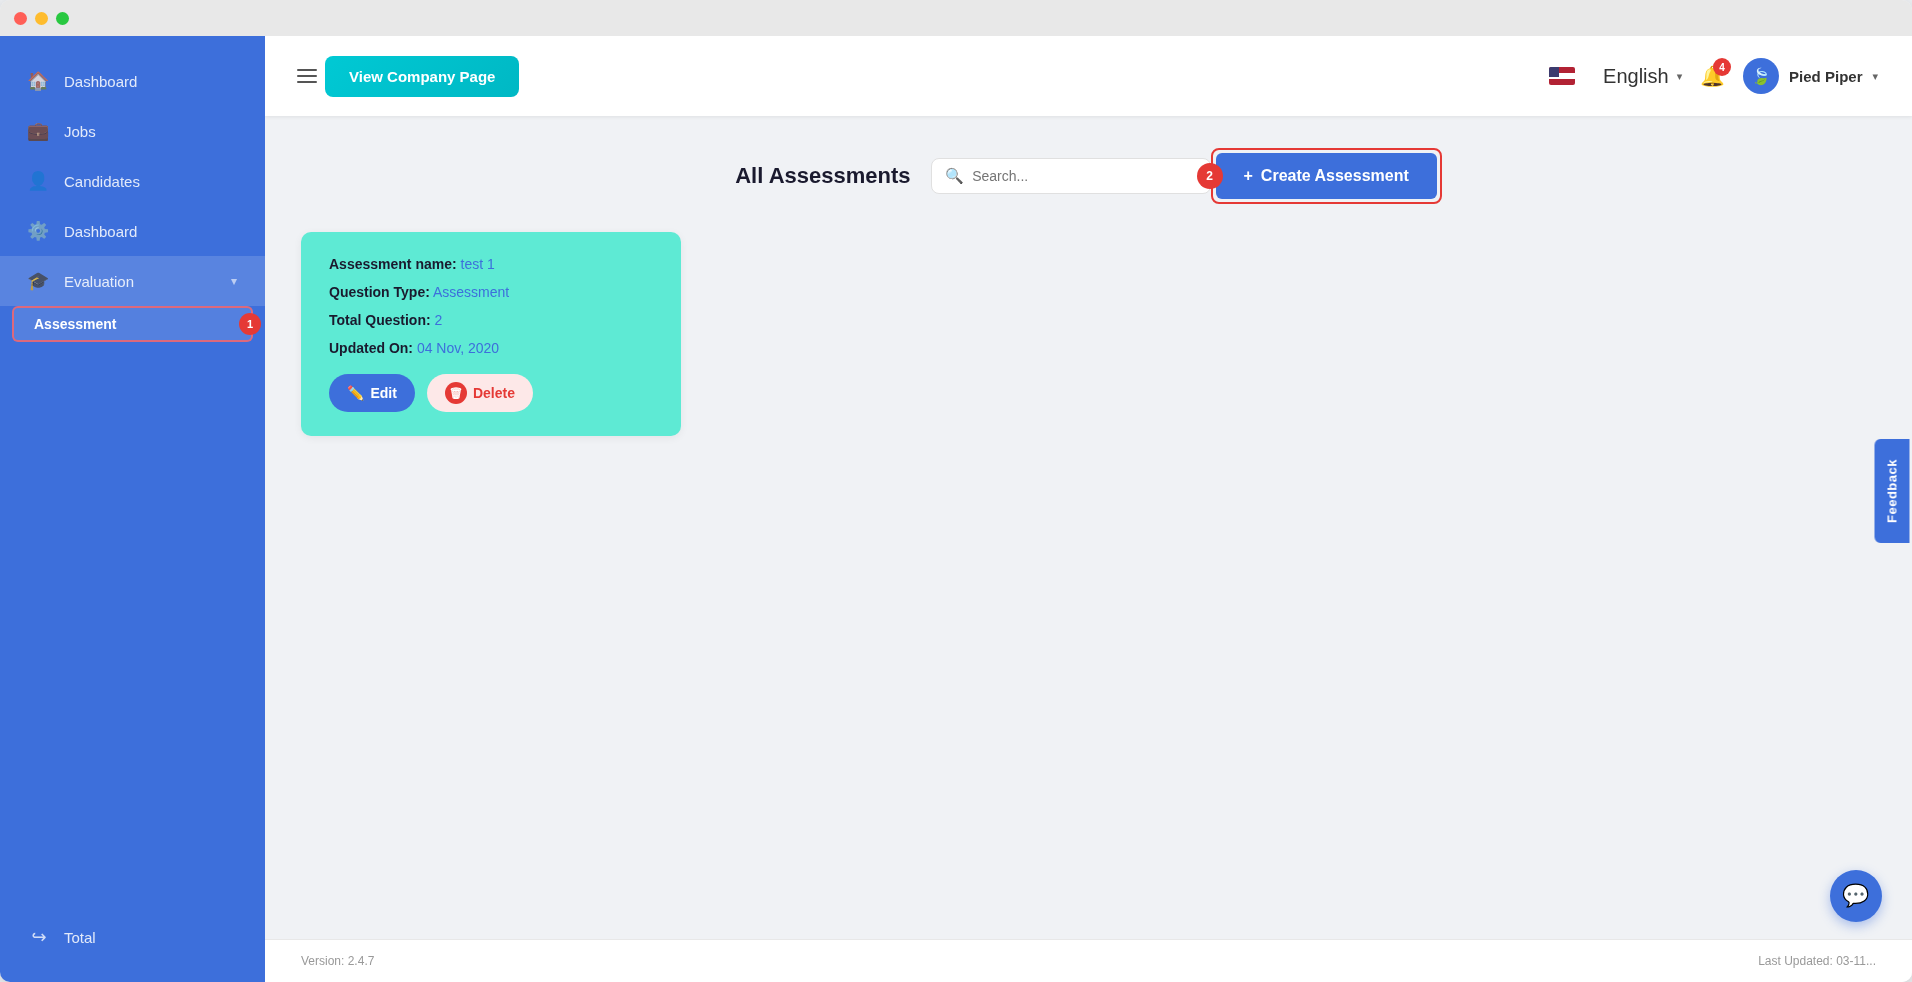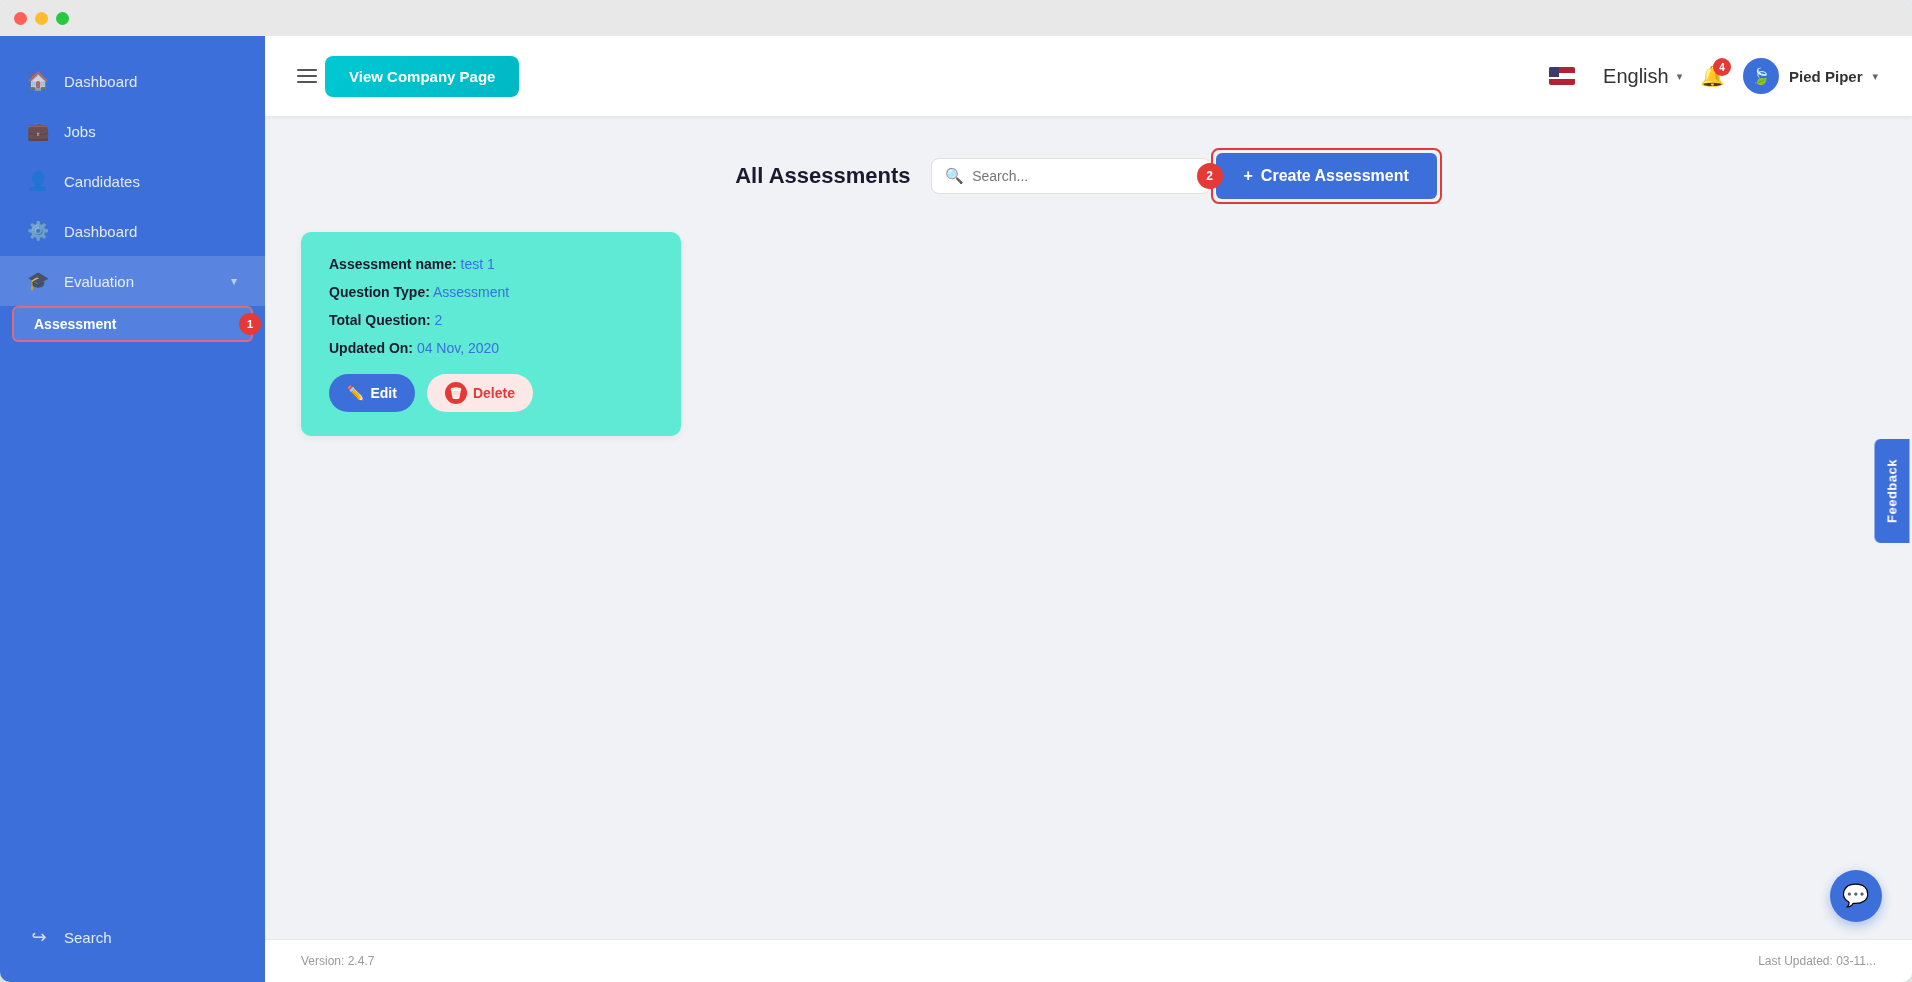--- a/index.html
+++ b/index.html
@@ -468,21 +468,21 @@
         </div>
 
         <div class="nav-item-sub active-sub" style="position:relative;">
           <span>Assessment</span>
           <span class="badge-circle">1</span>
         </div>
 
         <div class="sidebar-logout">
           <div class="nav-item">
             <span class="nav-icon">↪</span>
-            <span>Search</span>
+            <span>Total</span>
           </div>
         </div>
       </nav>
     </aside>
 
     <div class="main-area">
 
       <header class="topbar">
         <div class="hamburger-btn">
           <div class="ham-line"></div>

